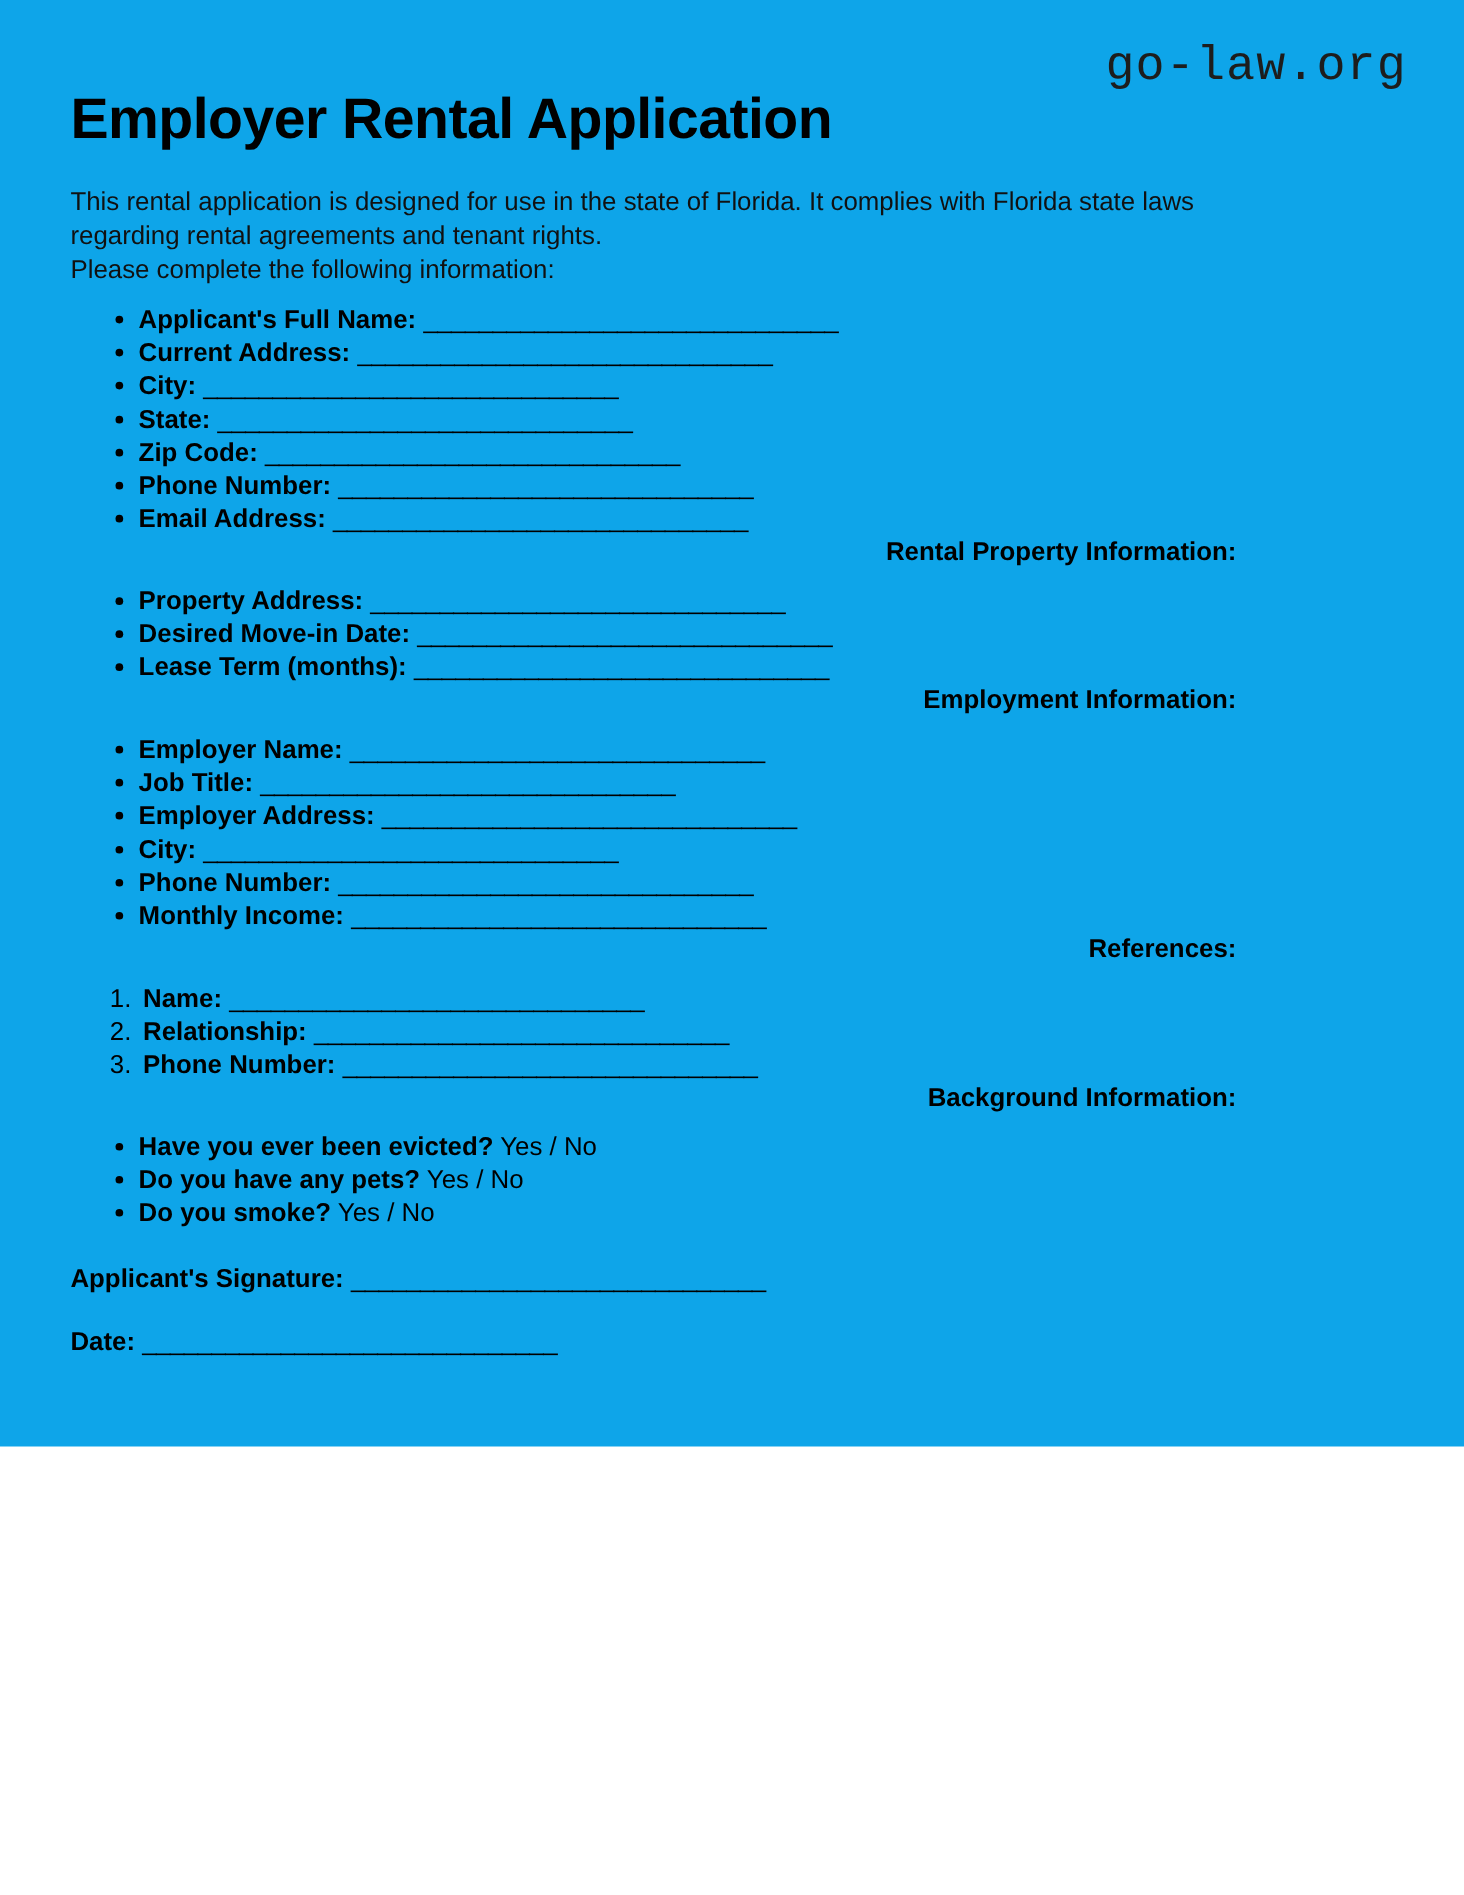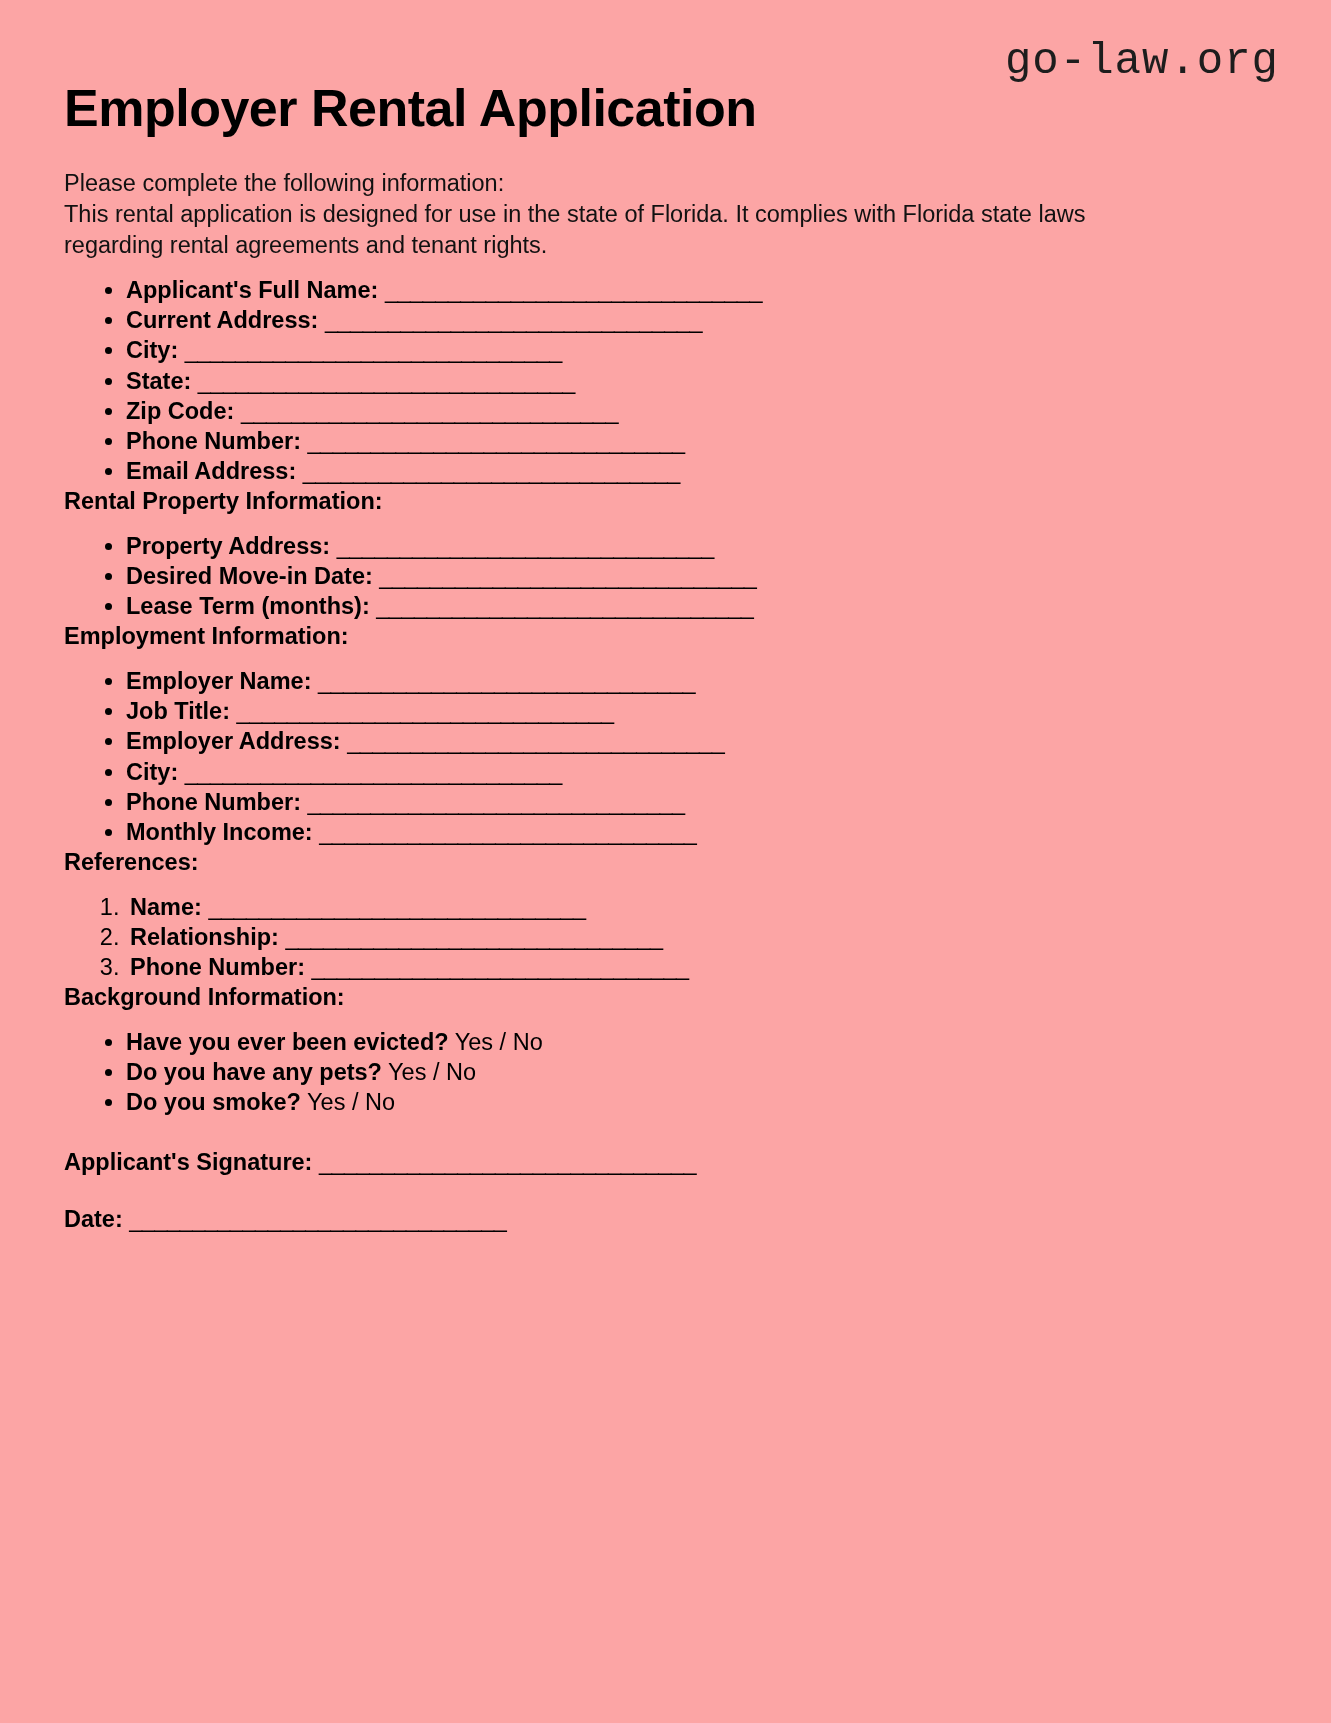--- a/index.html
+++ b/index.html
@@ -12,24 +12,24 @@
     width: 1331px;
     height: 1723px;
     font-family: "Liberation Sans", sans-serif;
     color: #000000;
     position: relative;
     overflow: hidden;
   }
   .page {
     position: relative;
     width: 1331px;
-    height: 1723px;
+    height: 1315px;
     box-sizing: border-box;
     padding: 0;
-    background: #fca5a5;
+    background: #0ea5e9;
   }
   .watermark {
     position: absolute;
     top: 36px;
     right: 52px;
     font-family: "Liberation Mono", "DejaVu Sans Mono", monospace;
     font-size: 44px;
     letter-spacing: 1px;
     color: #1d1d1d;
     white-space: nowrap;
@@ -53,21 +53,21 @@
     width: 1060px;
   }
   p.para {
     margin: 0 0 0 0;
     font-size: 23.5px;
     line-height: 1.32;
     color: #111;
     font-weight: normal;
   }
   .gap-para { margin-top: 28px; }
-  .gap-section { margin-top: 30px; }
+  .gap-section { margin-top: 30px; text-align: right; }
 
   h2.section-head {
     margin: 0;
     font-size: 23.5px;
     font-weight: bold;
     line-height: 1.3;
     color: #000;
   }
 
   ul.field-list, ol.field-list {
@@ -114,23 +114,23 @@
 <body>
 
 <div class="page">
 
   <div class="watermark">go-law.org</div>
 
   <h1 class="doc-title">Employer Rental Application</h1>
 
   <div class="content">
 
+    <p class="para">This rental application is designed for use in the state of Florida. It complies with Florida state laws regarding rental agreements and tenant rights.</p>
+
     <p class="para gap-para">Please complete the following information:</p>
-
-    <p class="para">This rental application is designed for use in the state of Florida. It complies with Florida state laws regarding rental agreements and tenant rights.</p>
 
     <ul class="field-list">
       <li>
         <span class="lbl">Applicant's Full Name:</span>
         <span class="blank">______________________________</span>
       </li>
       <li>
         <span class="lbl">Current Address:</span>
         <span class="blank">______________________________</span>
       </li>

